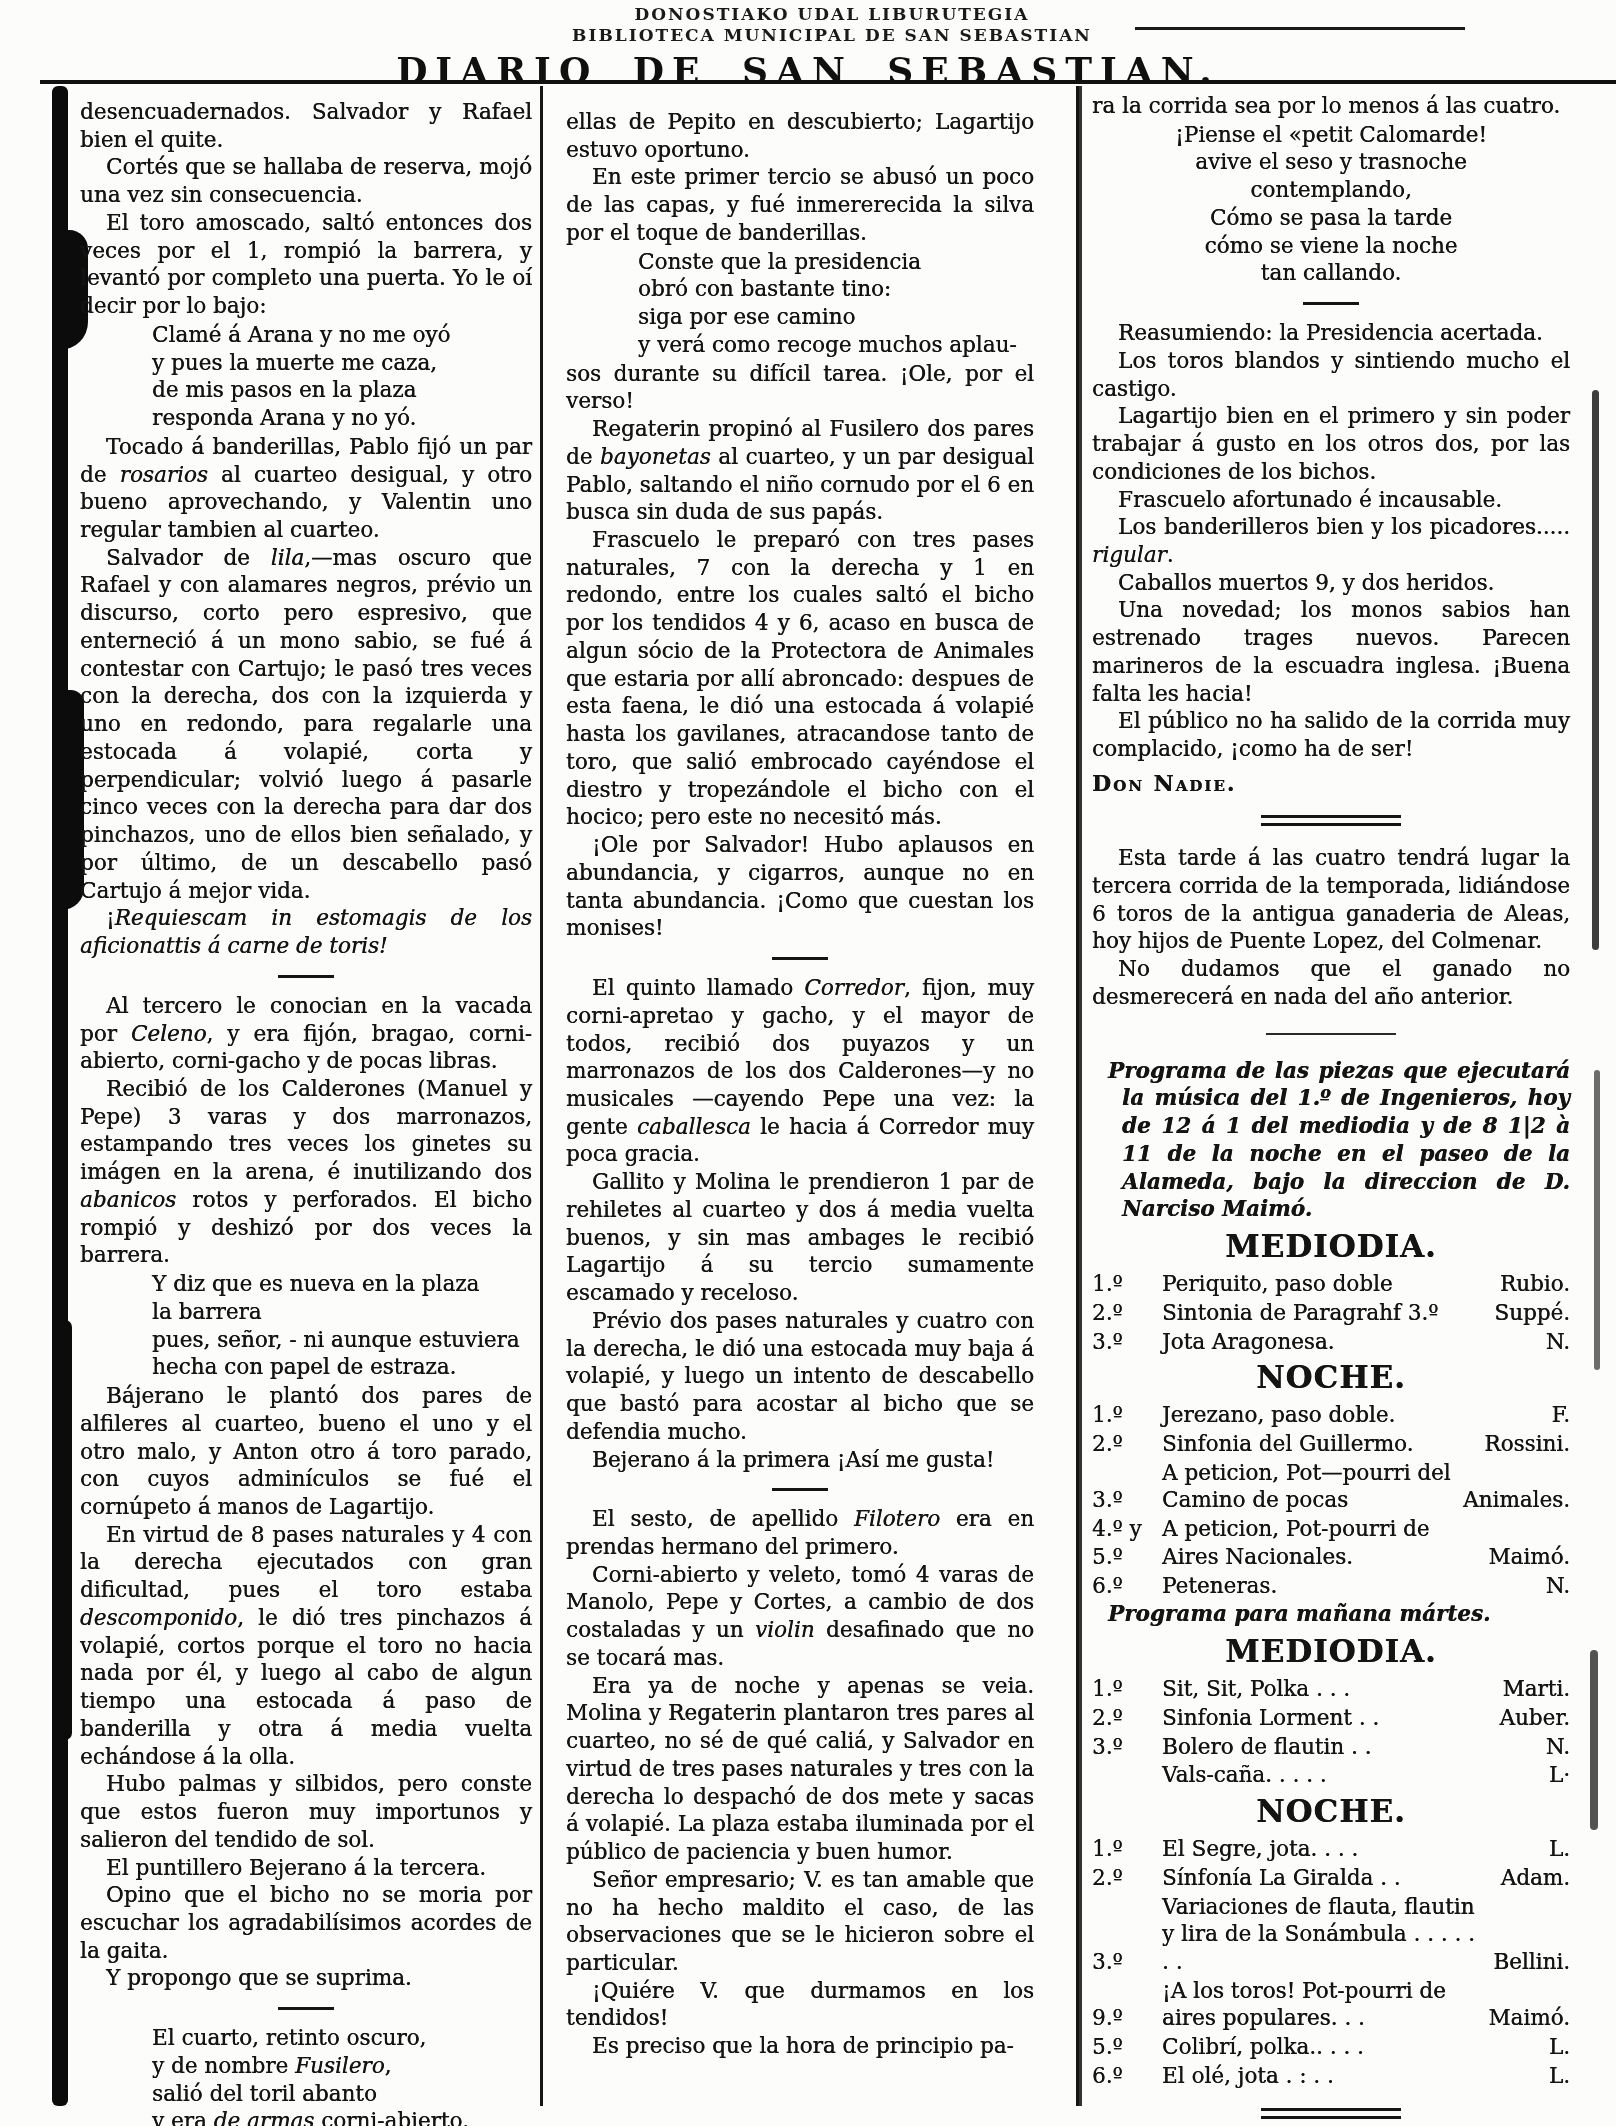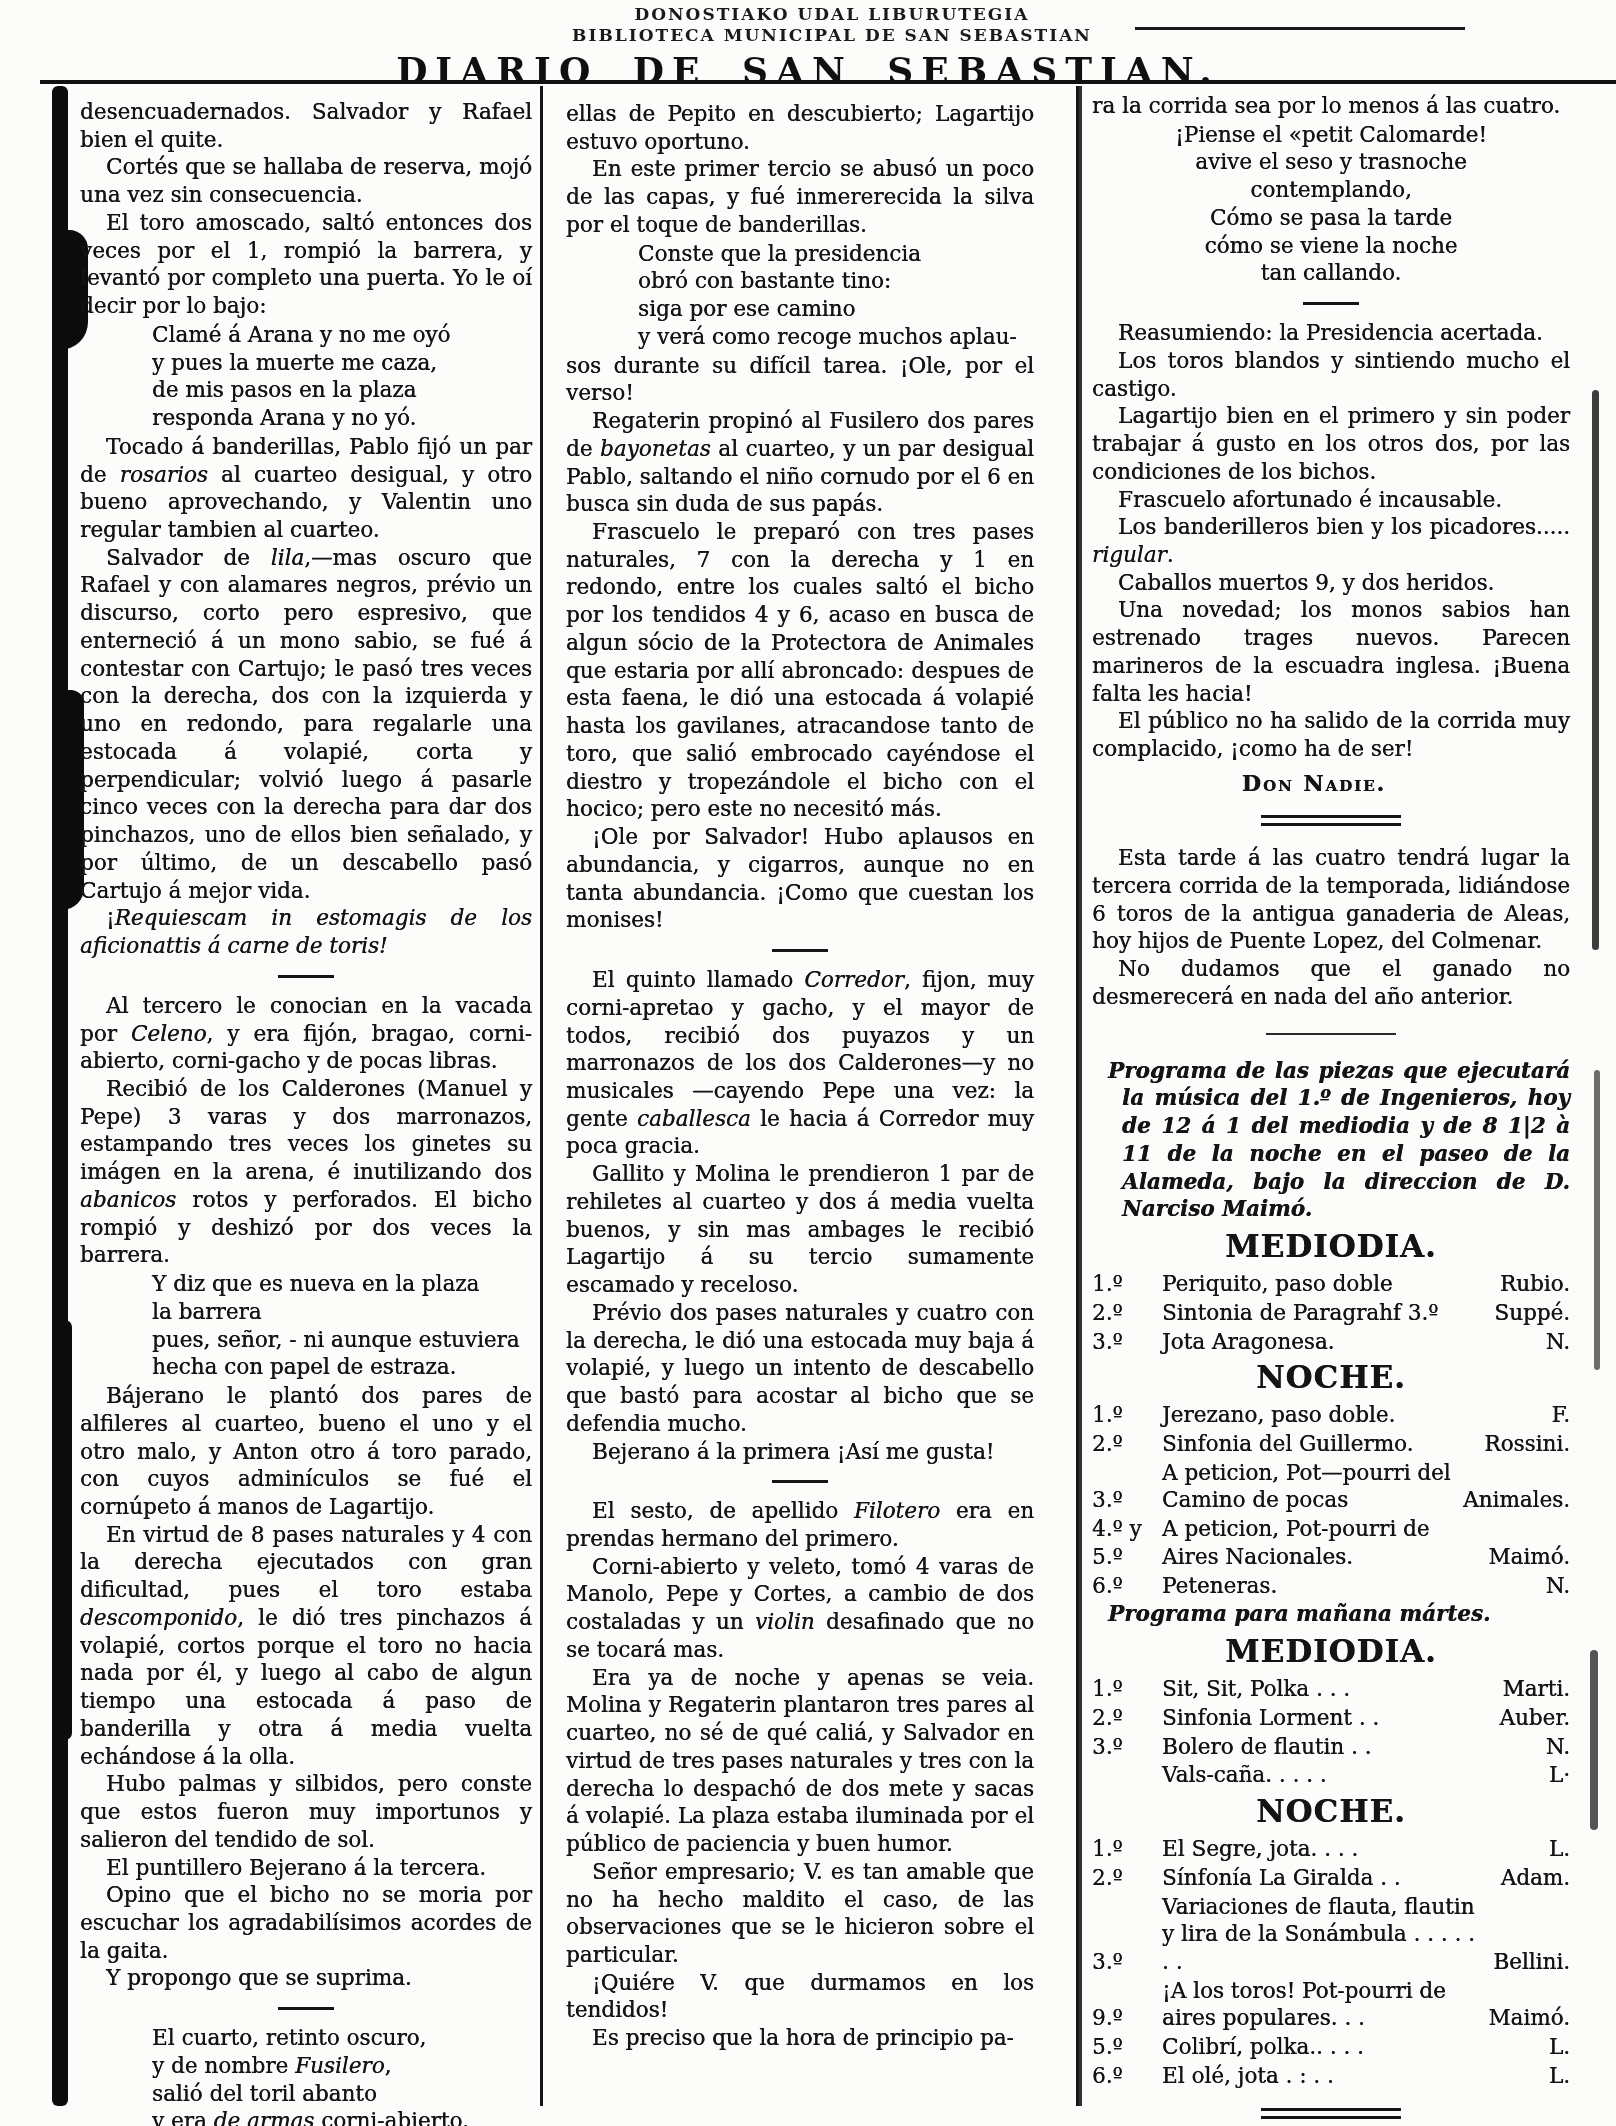--- a/index.html
+++ b/index.html
@@ -13,30 +13,30 @@
   .rule-top2{position:absolute;left:1135px;width:330px;top:27px;height:3px;background:#1a1a1a;}
   
   .vrule{position:absolute;top:86px;bottom:20px;width:3px;background:#161616;}
   #vrule1{left:540px;}
   #vrule2{left:1076px;box-shadow:3px 0 0 #333;}
   
   .inkedge{position:absolute;background:#0c0c0c;}
   
   .col{position:absolute;font-size:21.5px;line-height:1.29;text-shadow:.35px 0 0 currentColor;}
   #col1{left:80px;top:98px;width:452px;}
-  #col2{left:566px;top:100px;width:468px;}
+  #col2{left:566px;top:108px;width:468px;}
   #col3{left:1092px;top:92px;width:478px;}
   .p{margin:0;text-align:justify;text-indent:26px;}
   .noind{text-indent:0;}
   .pit{font-style:italic;font-weight:bold;margin:0 0 4px;text-align:justify;
        padding-left:30px;text-indent:-14px;}
   .verse{margin:1px 0 1px 72px;}
   .vc{margin-left:0;text-align:center;}
   .heading{text-align:center;font-weight:bold;font-size:31px;margin:3px 0;letter-spacing:1px;}
-  .byline{text-align:center;font-variant:small-caps;font-weight:bold;font-size:22px;
+  .byline{text-align:left;font-variant:small-caps;font-weight:bold;font-size:22px;
           padding-right:34px;margin:6px 0 2px;letter-spacing:2px;}
   .sep{width:56px;border-top:3.5px solid #151515;margin:15px auto 14px;}
   .sep2{width:140px;border-top:3.5px solid #151515;border-bottom:3px solid #151515;height:5px;margin:18px auto;}
   .sepline{width:130px;border-top:2.5px solid #2a2a2a;margin:22px auto;}
   .prog{display:flex;align-items:flex-end;margin:1px 0;}
   .pnum{flex:none;width:70px;}
   .ptitle{flex:1 1 auto;}
   .pauthor{flex:none;padding-left:6px;text-align:right;}
 </style>
 </head>

